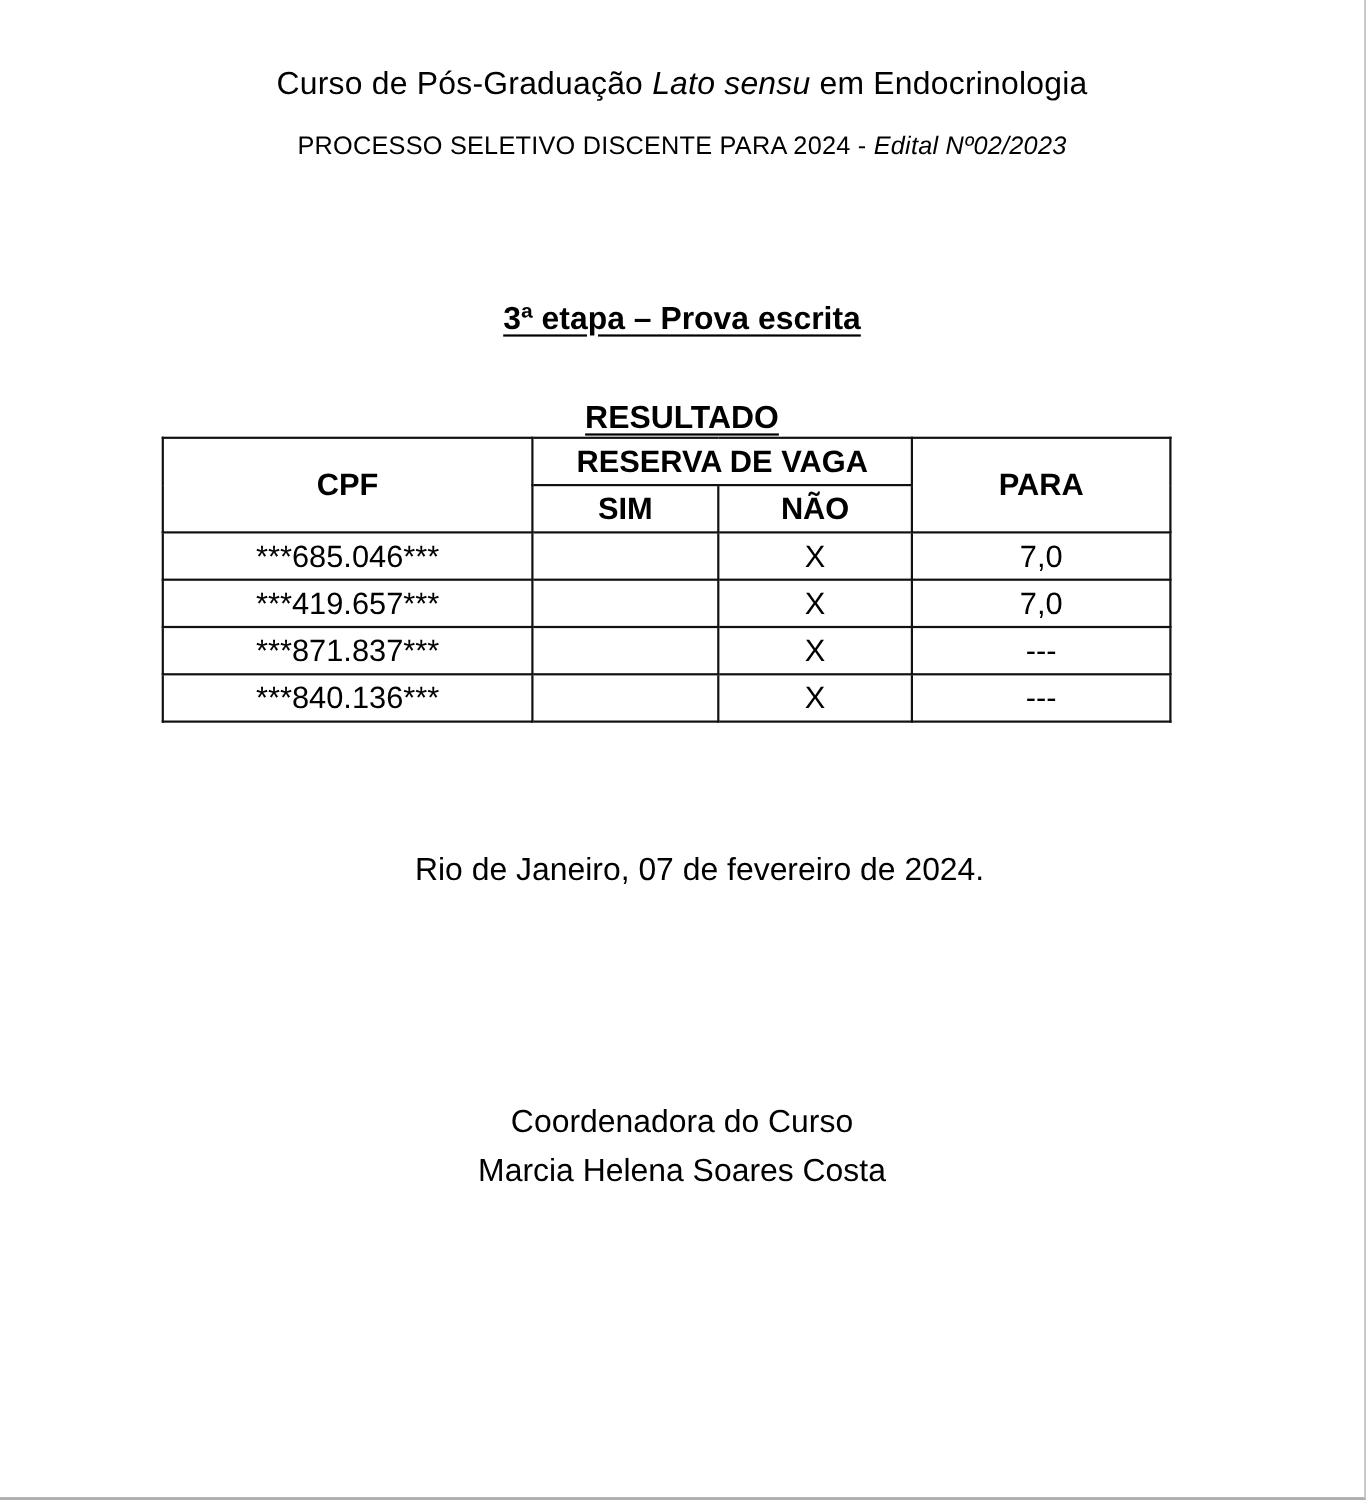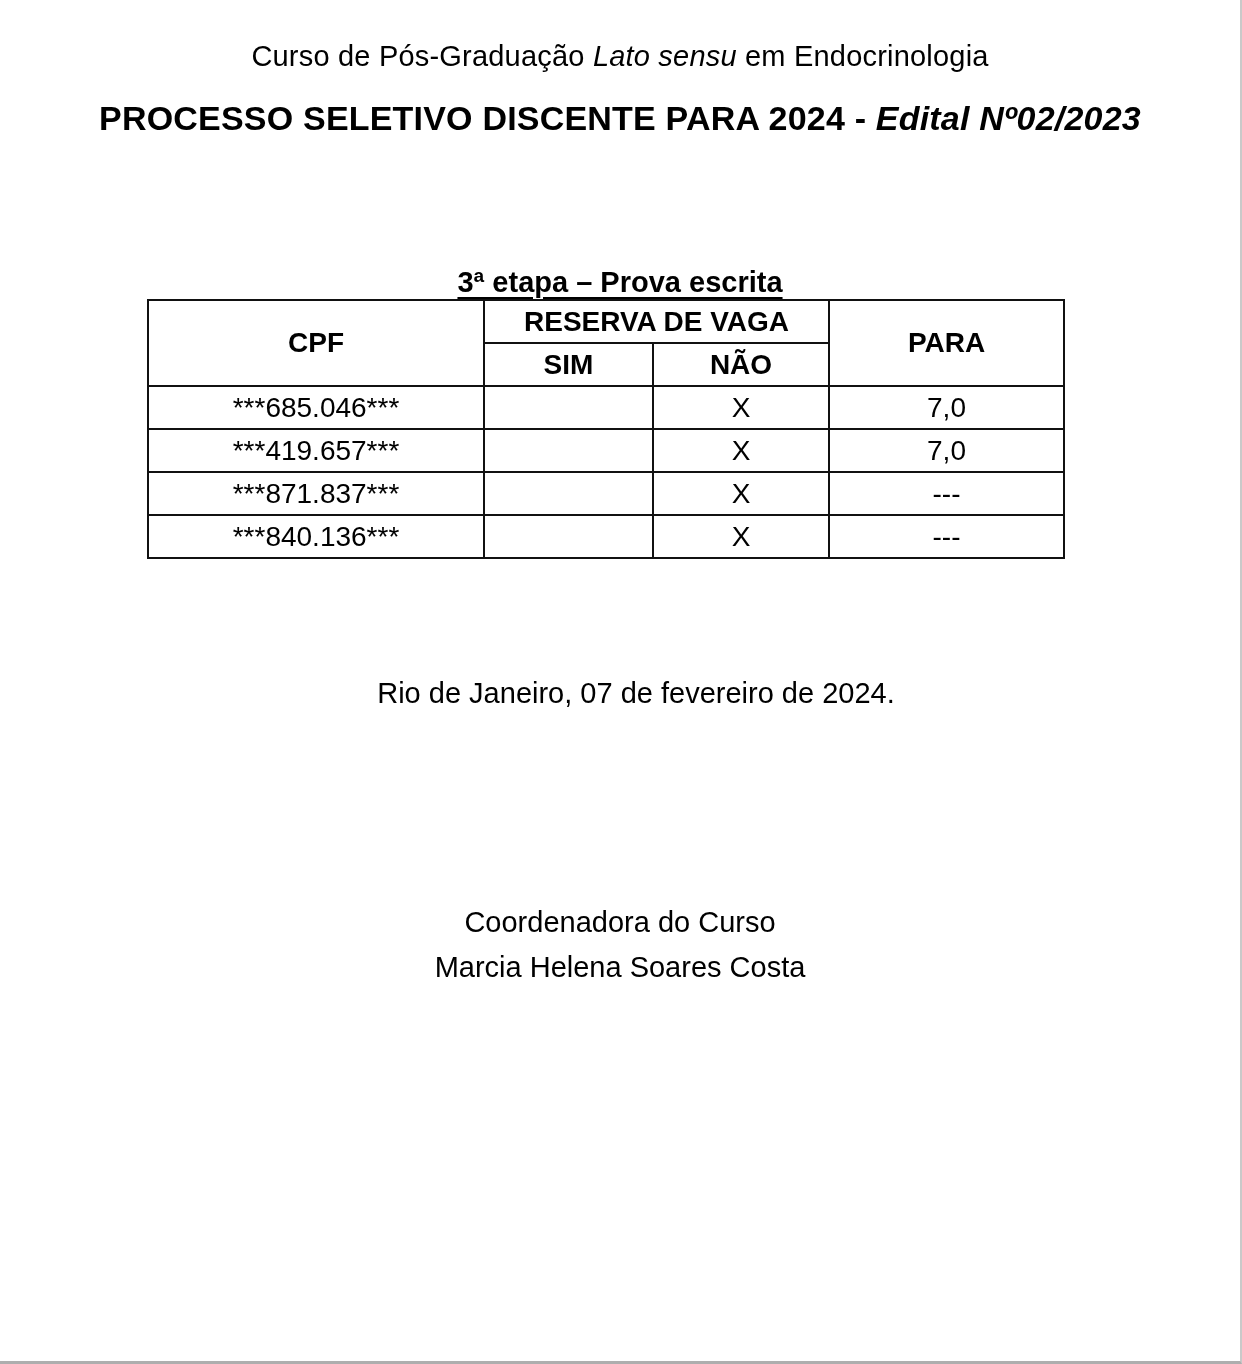--- a/index.html
+++ b/index.html
@@ -15,30 +15,30 @@
     box-sizing: border-box;
     background: #ffffff;
     position: relative;
     border-right: 2px solid #c9c9c9;
     border-bottom: 3px solid #aeaeae;
     overflow: hidden;
   }
   .center { text-align: center; }
 
   .course-title {
-    padding-top: 40px;
+    padding-top: 60px;
     font-size: 29px;
     letter-spacing: 0.2px;
   }
   .course-title .it { font-style: italic; }
 
   .process-title {
     margin-top: 26px;
-    font-size: 34px;
-    font-weight: bold;
+    font-size: 23px;
+    font-weight: normal;
     letter-spacing: 0.2px;
   }
   .process-title .it { font-style: italic; }
 
   .stage-title {
     margin-top: 128px;
     font-size: 29px;
     font-weight: bold;
     text-decoration: underline;
     text-underline-offset: 5px;
@@ -95,20 +95,21 @@
   <div class="course-title center">
     <span>Curso de Pós-Graduação </span><span class="it">Lato sensu</span><span> em Endocrinologia</span>
   </div>
 
   <div class="process-title center">
     <span>PROCESSO SELETIVO DISCENTE PARA 2024 - </span><span class="it">Edital Nº02/2023</span>
   </div>
 
   <div class="stage-title center">3ª etapa – Prova escrita</div>
 
+  <div class="result-title center">RESULTADO</div>
 
   <table class="results">
     <colgroup>
       <col class="c-cpf">
       <col class="c-sim">
       <col class="c-nao">
       <col class="c-nota">
     </colgroup>
     <thead>
       <tr>

